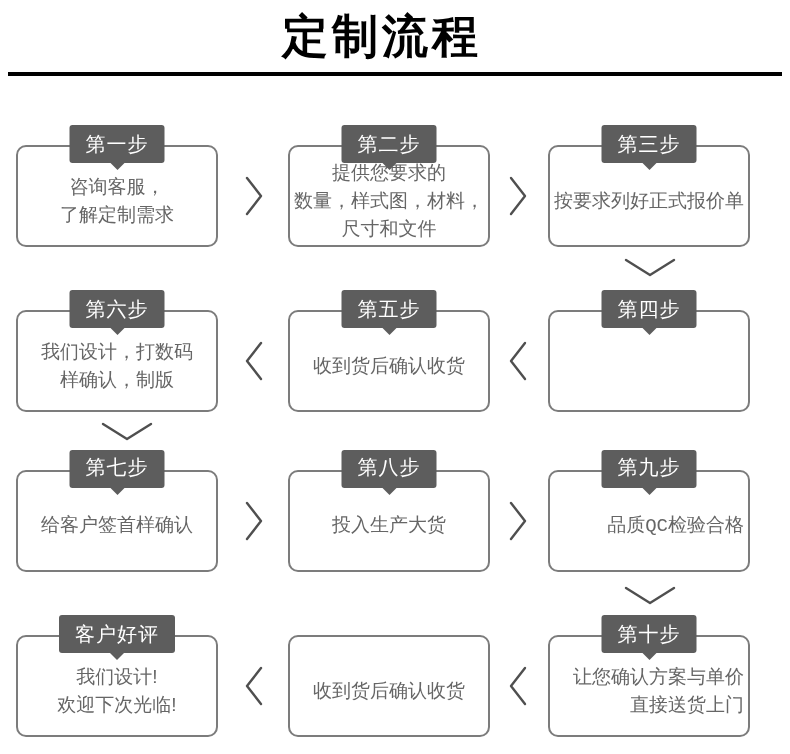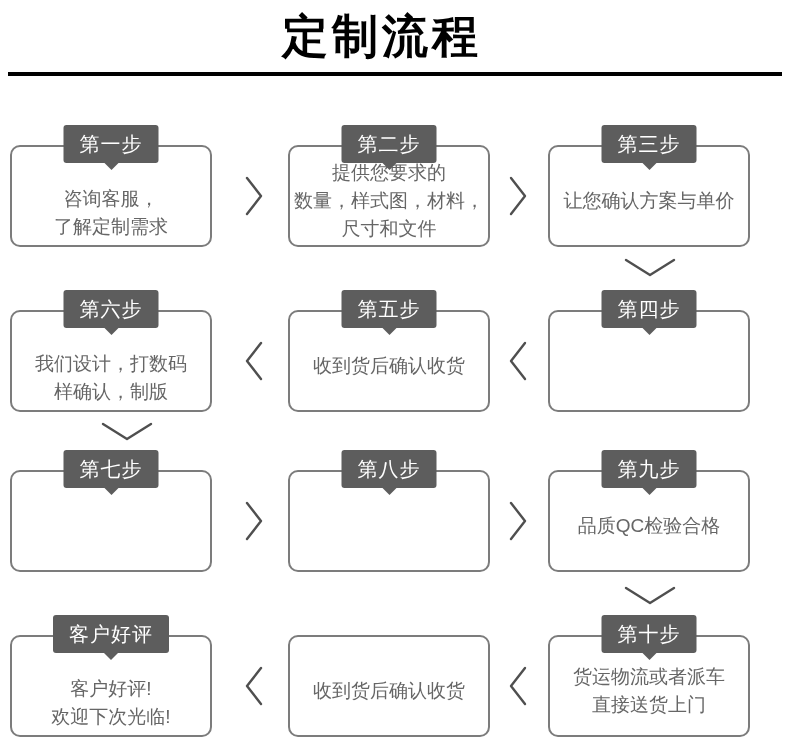--- a/index.html
+++ b/index.html
@@ -39,22 +39,22 @@
     content: ""; position: absolute; left: 50%; bottom: -7px; transform: translateX(-50%);
     width: 0; height: 0;
     border-left: 7px solid transparent; border-right: 7px solid transparent;
     border-top: 7px solid #5d5d5d;
   }
   .line {
     font-size: 19px; color: #666666; line-height: 28px; white-space: nowrap;
   }
 
   
-  .c1 { left: 10px; justify-content: flex-end; }  .c2 { left: 288px; }  .c3 { left: 548px; }
-  .r1 { top: 145px; }  .r2 { top: 310px; }   .r3 { top: 470px; }  .r4 { top: 635px; }
+  .c1 { left: 16px; }  .c2 { left: 288px; }  .c3 { left: 548px; align-items: flex-end; }
+  .r1 { top: 145px; }  .r2 { top: 310px; }   .r3 { top: 470px; font-family: Liberation Mono, monospace; }  .r4 { top: 635px; }
 
   
   .arrow { position: absolute; line-height: 0; }
   .arrow svg polyline {
     fill: none; stroke: #4f4f4f; stroke-width: 2.4;
     stroke-linecap: round; stroke-linejoin: round;
   }
   .ar-g1 { left: 245px; } .ar-g2 { left: 509px; }
   .ar-r1 { top: 176px; }  .ar-r2 { top: 341px; }  .ar-r3 { top: 501px; }  .ar-r4 { top: 666px; }
   .ad-1 { left: 624px; top: 258px; }
@@ -75,58 +75,60 @@
     <div class="line">了解定制需求</div>
   </div>
   <div class="step c2 r1">
     <div class="badge">第二步</div>
     <div class="line">提供您要求的</div>
     <div class="line">数量，样式图，材料，</div>
     <div class="line">尺寸和文件</div>
   </div>
   <div class="step c3 r1">
     <div class="badge">第三步</div>
-    <div class="line">让您确认方案与单价</div>
+    <div class="line">按要求列好正式报价单</div>
   </div>
 
   <div class="step c1 r2">
     <div class="badge">第六步</div>
     <div class="line">我们设计，打数码</div>
     <div class="line">样确认，制版</div>
   </div>
   <div class="step c2 r2">
     <div class="badge">第五步</div>
     <div class="line">收到货后确认收货</div>
   </div>
   <div class="step c3 r2">
     <div class="badge">第四步</div>
   </div>
 
   <div class="step c1 r3">
     <div class="badge">第七步</div>
+    <div class="line">给客户签首样确认</div>
   </div>
   <div class="step c2 r3">
     <div class="badge">第八步</div>
+    <div class="line">投入生产大货</div>
   </div>
   <div class="step c3 r3">
     <div class="badge">第九步</div>
     <div class="line">品质QC检验合格</div>
   </div>
 
   <div class="step c1 r4">
     <div class="badge">客户好评</div>
-    <div class="line">客户好评!</div>
+    <div class="line">我们设计!</div>
     <div class="line">欢迎下次光临!</div>
   </div>
   <div class="step c2 r4">
     <div class="line">收到货后确认收货</div>
   </div>
   <div class="step c3 r4">
     <div class="badge">第十步</div>
-    <div class="line">货运物流或者派车</div>
+    <div class="line">让您确认方案与单价</div>
     <div class="line">直接送货上门</div>
   </div>
 
   <div class="arrow ar-g1 ar-r1">
     <svg width="18" height="40" viewBox="0 0 18 40">
         <polyline points="2,2 16,20 2,38"></polyline>
       </svg>
   </div>
   <div class="arrow ar-g2 ar-r1">
     <svg width="18" height="40" viewBox="0 0 18 40">

